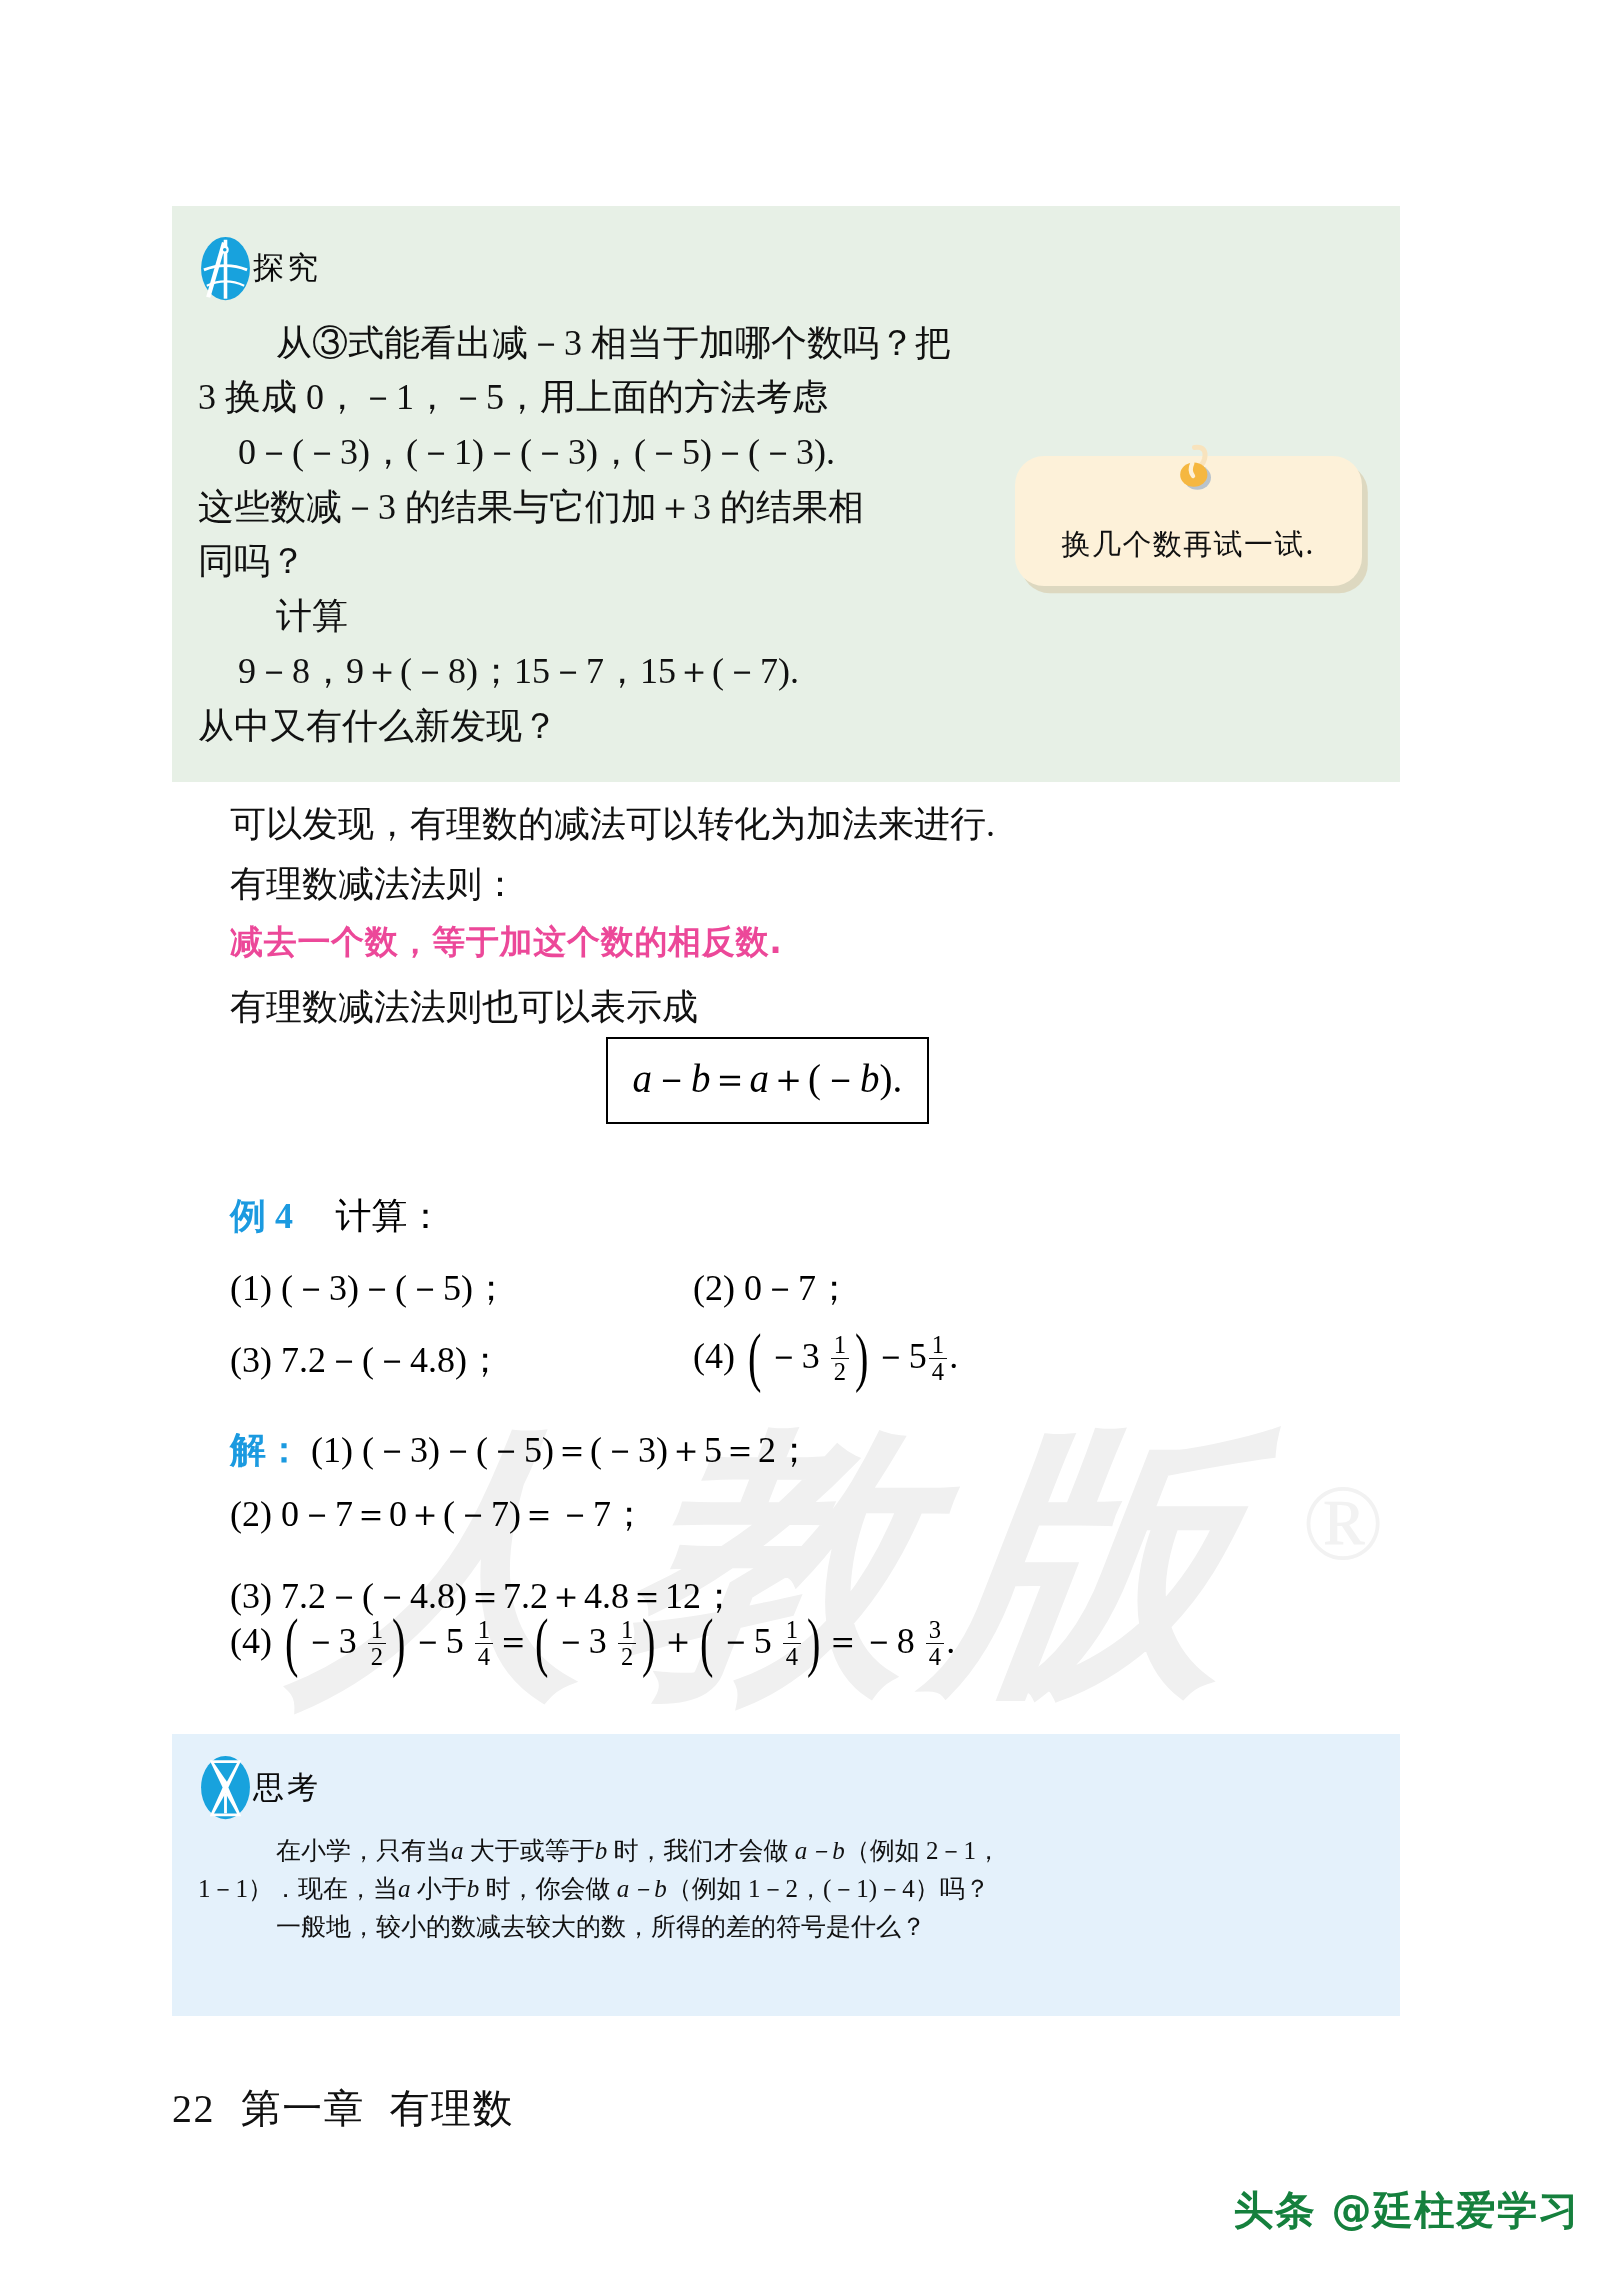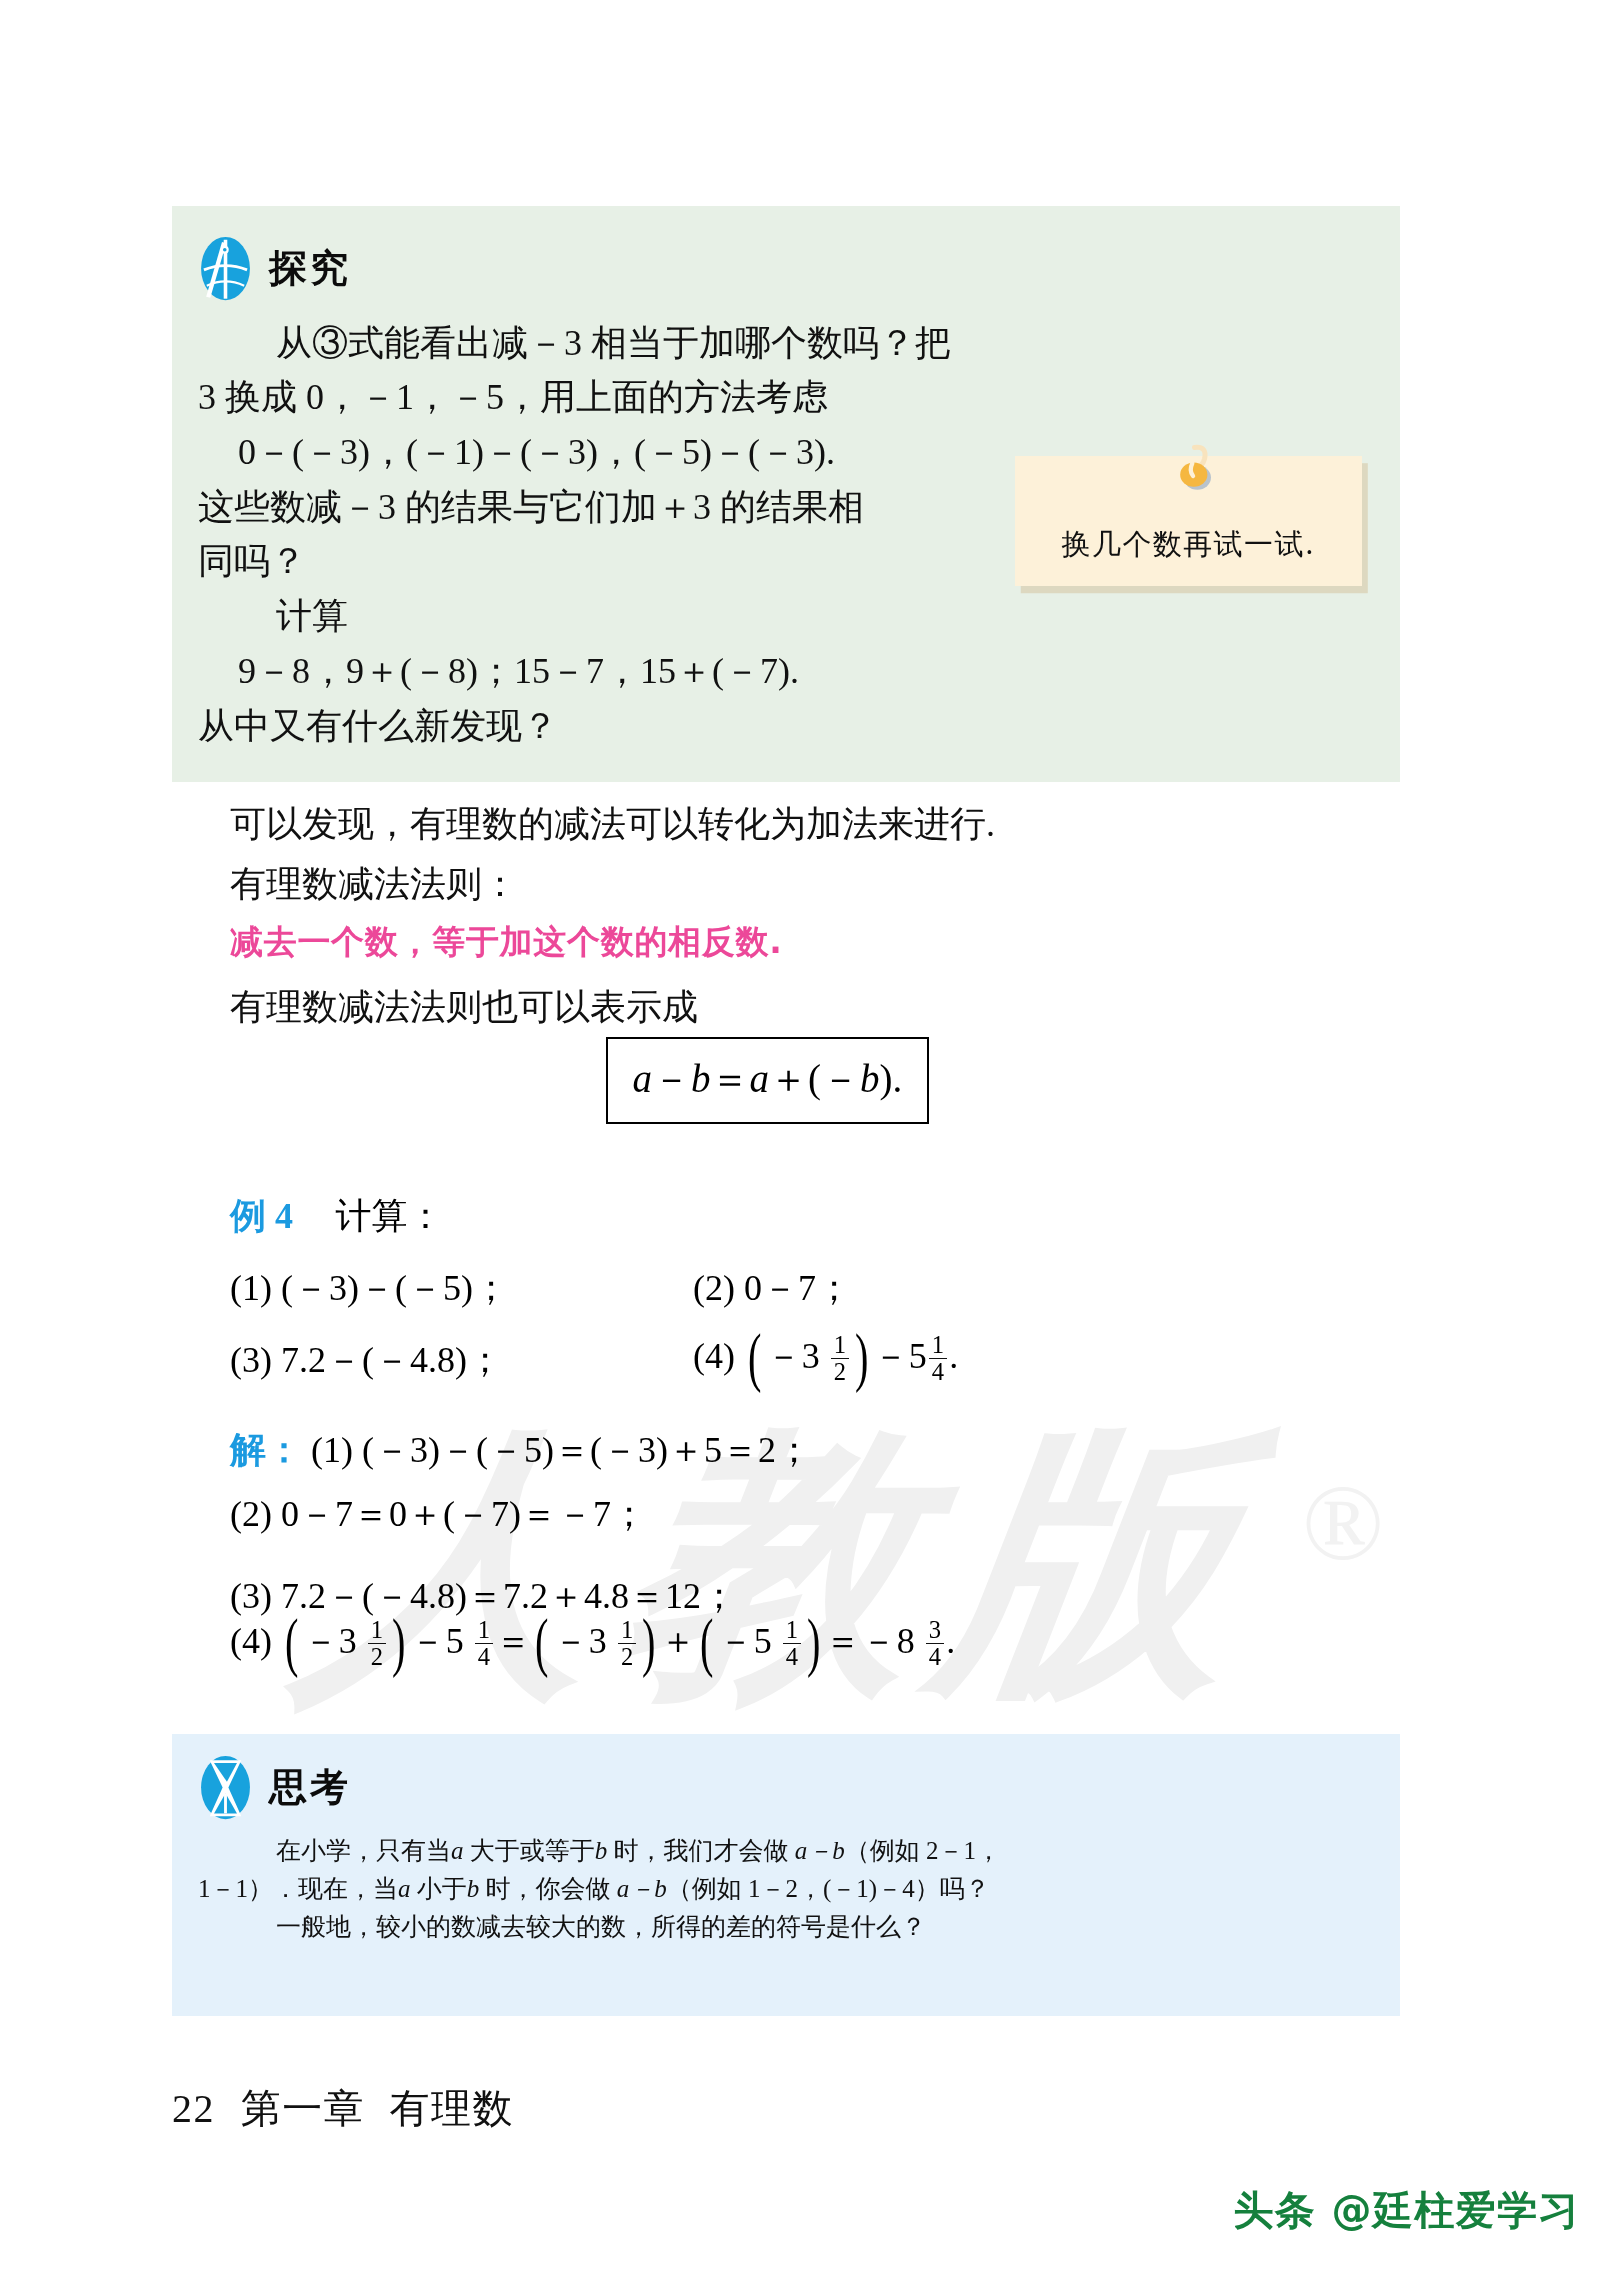--- a/index.html
+++ b/index.html
@@ -60,44 +60,44 @@
     z-index:4;
   }
   .box-head {
     display:flex;
     align-items:center;
     padding:27.5px 0 0 26px;
   }
   .icon-compass { width:55px; height:69px; }
   .box-title {
     font-family:"DejaVu Sans", sans-serif;
-    font-weight:700;
-    font-size:38px;
+    font-weight:400;
+    font-size:31px;
     color:#0c0c0c;
-    margin-left:16px;
     letter-spacing:2.9px;
   }
   .box-body {
     padding:13px 29px 29px 26px;
     font-size:36px;
     line-height:1.52;
     color:#111;
   }
   .ln { white-space:nowrap; }
   .ind { padding-left:78px; }
   .ind-sm { padding-left:40px; }
 
   
   .sticky {
     position:absolute;
     left:1015px; top:456px;
     width:347px; height:130px;
     background:#fdf1d9;
     box-shadow:5.8px 7.2px 0 0 rgba(214,196,160,.55);
     z-index:6;
+    border-radius:29px;
   }
   .sticky .pin { position:absolute; left:158px; top:-13px; width:43px; height:59px; }
   .sticky .note-text {
     position:absolute;
     left:0; right:0; top:69px;
     text-align:center;
     font-family:"DejaVu Serif", serif;
     font-size:29px;
     color:#111;
     letter-spacing:1.4px;

